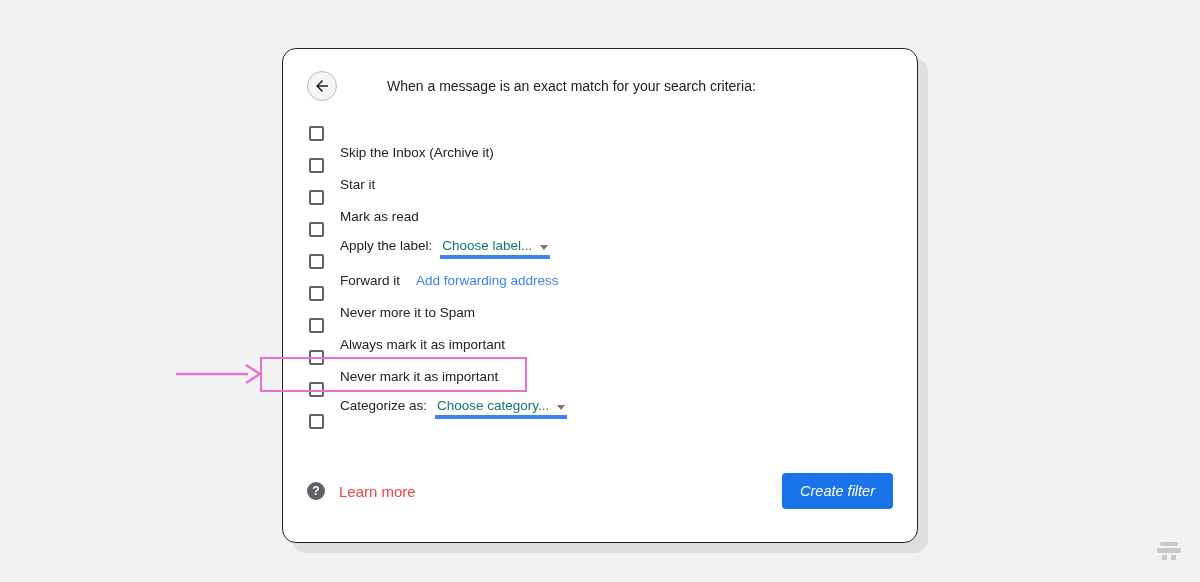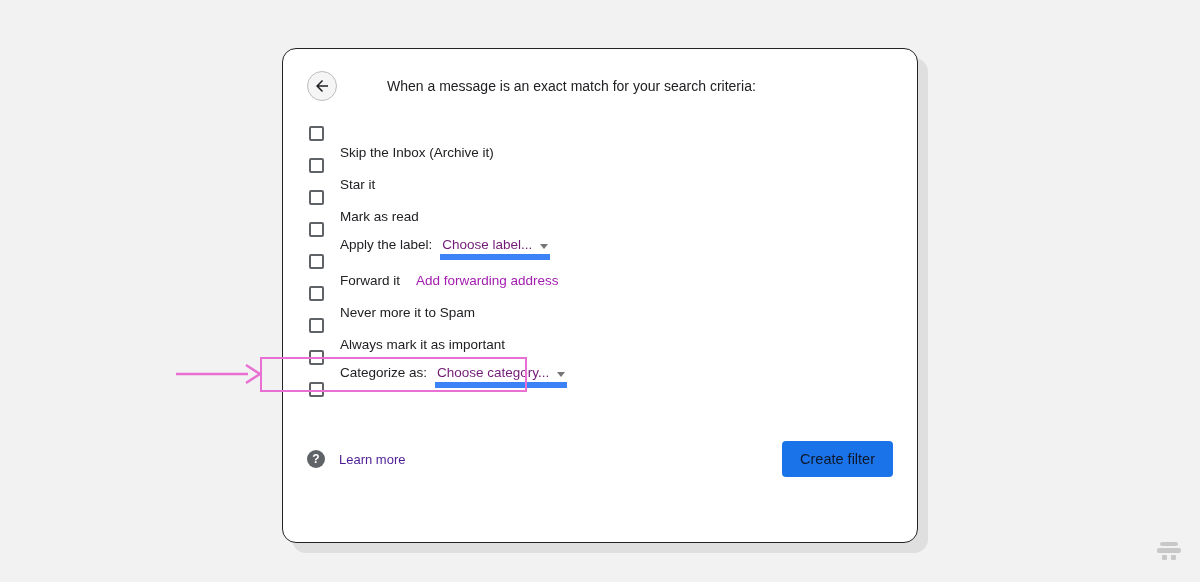--- a/index.html
+++ b/index.html
@@ -73,42 +73,42 @@
     }
     .opt-label {
       font-size: 13.5px;
       color: #202124;
       display: flex;
       align-items: baseline;
       gap: 6px;
       margin-top: 38px;
     }
     .select-sim {
-      color: #701a75;
+      color: #0f766e;
       font-size: 13.5px;
-      border-bottom: 6px solid #3b82f6;
+      border-bottom: 4px solid #3b82f6;
       padding: 0 18px 2px 2px;
       margin-left: 2px;
       position: relative;
       cursor: pointer;
       display: inline-flex;
       align-items: center;
     }
     .select-sim::after {
       content: '';
       position: absolute;
       right: 2px;
       top: 50%;
       margin-top: -1px;
       border-left: 4px solid transparent;
       border-right: 4px solid transparent;
       border-top: 5px solid #757575;
     }
     .link {
-      color: #a21caf;
+      color: #3b82f6;
       font-size: 13.5px;
       cursor: pointer;
       margin-left: 10px;
     }
     .bold-num {
       font-weight: bold;
     }
     .footer {
       display: flex;
       align-items: center;
@@ -127,32 +127,33 @@
       background: #5f6368;
       border-radius: 50%;
       color: #fff;
       display: flex;
       align-items: center;
       justify-content: center;
       font-size: 12px;
       font-weight: bold;
     }
     .learn-more {
-      font-size: 13px;
-      color: #4c1d95;
+      font-size: 15px;
+      color: #ef4444;
       cursor: pointer;
     }
     .create-btn {
       background: #1a73e8;
-      color: #0f172a;
+      color: #ffffff;
       border: none;
       border-radius: 4px;
       padding: 10px 18px;
       font-size: 14.5px;
       cursor: pointer;
+      font-style: italic;
     }
     .highlight-box {
       position: absolute;
       left: 260px;
       top: 357px;
       width: 267px;
       height: 35px;
       border: 2px solid #e770d2;
       background: transparent;
       pointer-events: none;
@@ -220,20 +221,24 @@
     <div class="option-row">
       <input type="checkbox" class="cbx" style="">
       <span class="opt-label">Never more it to Spam</span>
     </div>
 
     <div class="option-row">
       <input type="checkbox" class="cbx" style="">
       <span class="opt-label">Always mark it as important</span>
     </div>
 
+    <div class="option-row">
+      <input type="checkbox" class="cbx" style="">
+      <span class="opt-label">Never mark it as important</span>
+    </div>
 
     <div class="option-row">
       <input type="checkbox" class="cbx" style="">
       <span class="opt-label">
         <span>Categorize as:</span>
         <span class="select-sim">Choose category...</span>
       </span>
     </div>
 
     <div class="option-row">

